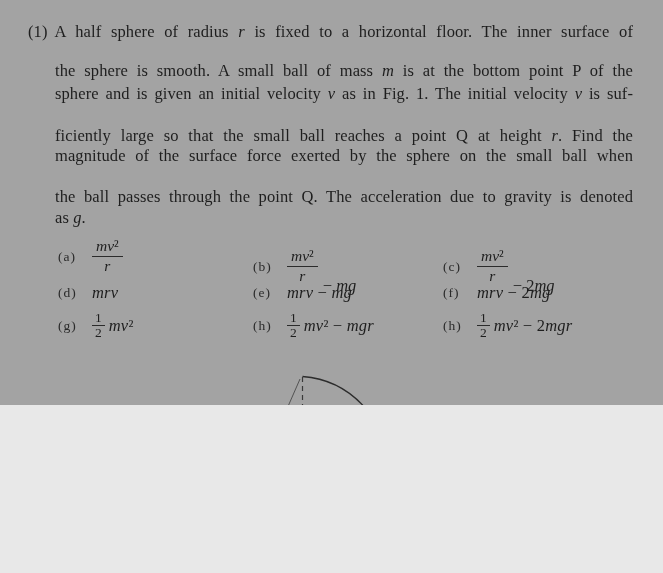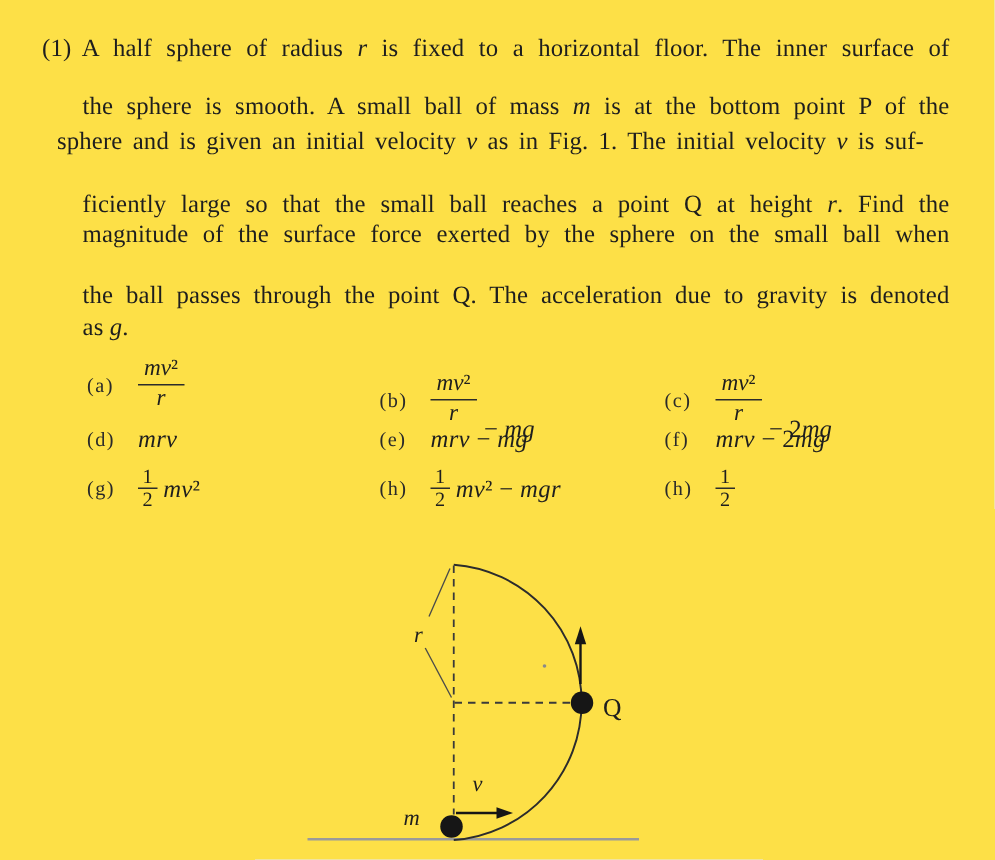--- a/index.html
+++ b/index.html
@@ -1,20 +1,20 @@
 <!DOCTYPE html>
 <html><head>
 <meta charset="utf-8">
 <style>
   html,body{margin:0;padding:0;background:#e8e8e8;}
   .page{
     position:relative;
-    width:663px;height:573px;
+    width:663px;height:405px;
     margin:0 auto;
-    background:#fde047;
+    background:#a3a3a3;
     font-family:"Liberation Serif","DejaVu Serif",serif;
     color:#1e1e1e;
     overflow:hidden;
   }
   
   .qline{
     position:absolute;
     font-size:16.5px;
     line-height:22px;
     white-space:normal;
@@ -62,21 +62,21 @@
 </head>
 <body>
 
 <div class="page">
 
   <div>
     <div class="qline" style="left:28px;top:21px;width:605px;">
       <span class="qnum">(1)</span><span>A half sphere of radius <i>r</i> is fixed to a horizontal floor. The inner surface of</span>
     </div>
     <div class="qline" style="left:55px;top:60px;width:578px;">the sphere is smooth. A small ball of mass <i>m</i> is at the bottom point P of the</div>
-    <div class="qline" style="left:38px;top:83px;width:578px;">sphere and is given an initial velocity <i>v</i> as in Fig. 1. The initial velocity <i>v</i> is suf-</div>
+    <div class="qline" style="left:55px;top:83px;width:578px;">sphere and is given an initial velocity <i>v</i> as in Fig. 1. The initial velocity <i>v</i> is suf-</div>
     <div class="qline" style="left:55px;top:125px;width:578px;">ficiently large so that the small ball reaches a point Q at height <i>r</i>. Find the</div>
     <div class="qline" style="left:55px;top:145px;width:578px;">magnitude of the surface force exerted by the sphere on the small ball when</div>
     <div class="qline" style="left:55px;top:186px;width:578px;">the ball passes through the point Q. The acceleration due to gravity is denoted</div>
     <div class="qline lastline" style="left:55px;top:207px;width:578px;font-family:Liberation Serif, serif;">as <i>g</i>.</div>
   </div>
 
   <div>
 
     <div class="orow" style="top:237px;">
       <div class="opt" style="left:58px;">
@@ -136,20 +136,21 @@
           <span class="fden">2</span>
         </span>
         <span class="expr"><i>mv</i>² − <i>mgr</i></span>
       </div>
       <div class="opt" style="left:443px;">
         <span class="olabel">(h)</span>
         <span class="frac small">
           <span class="fnum">1</span>
           <span class="fden">2</span>
         </span>
+        <span class="expr"><i>mv</i>² − 2<i>mgr</i></span>
       </div>
     </div>
 
   </div>
 
   <svg class="fig" width="663" height="213" viewBox="0 360 663 213">
 
     <line x1="205" y1="559.5" x2="426" y2="559.5" stroke="#9a9a9a" stroke-width="1.6"></line>
 
     <path d="M 302.5 376.5 A 92 92 0 0 1 302.5 560" fill="none" stroke="#2c2c2c" stroke-width="1.3"></path>

